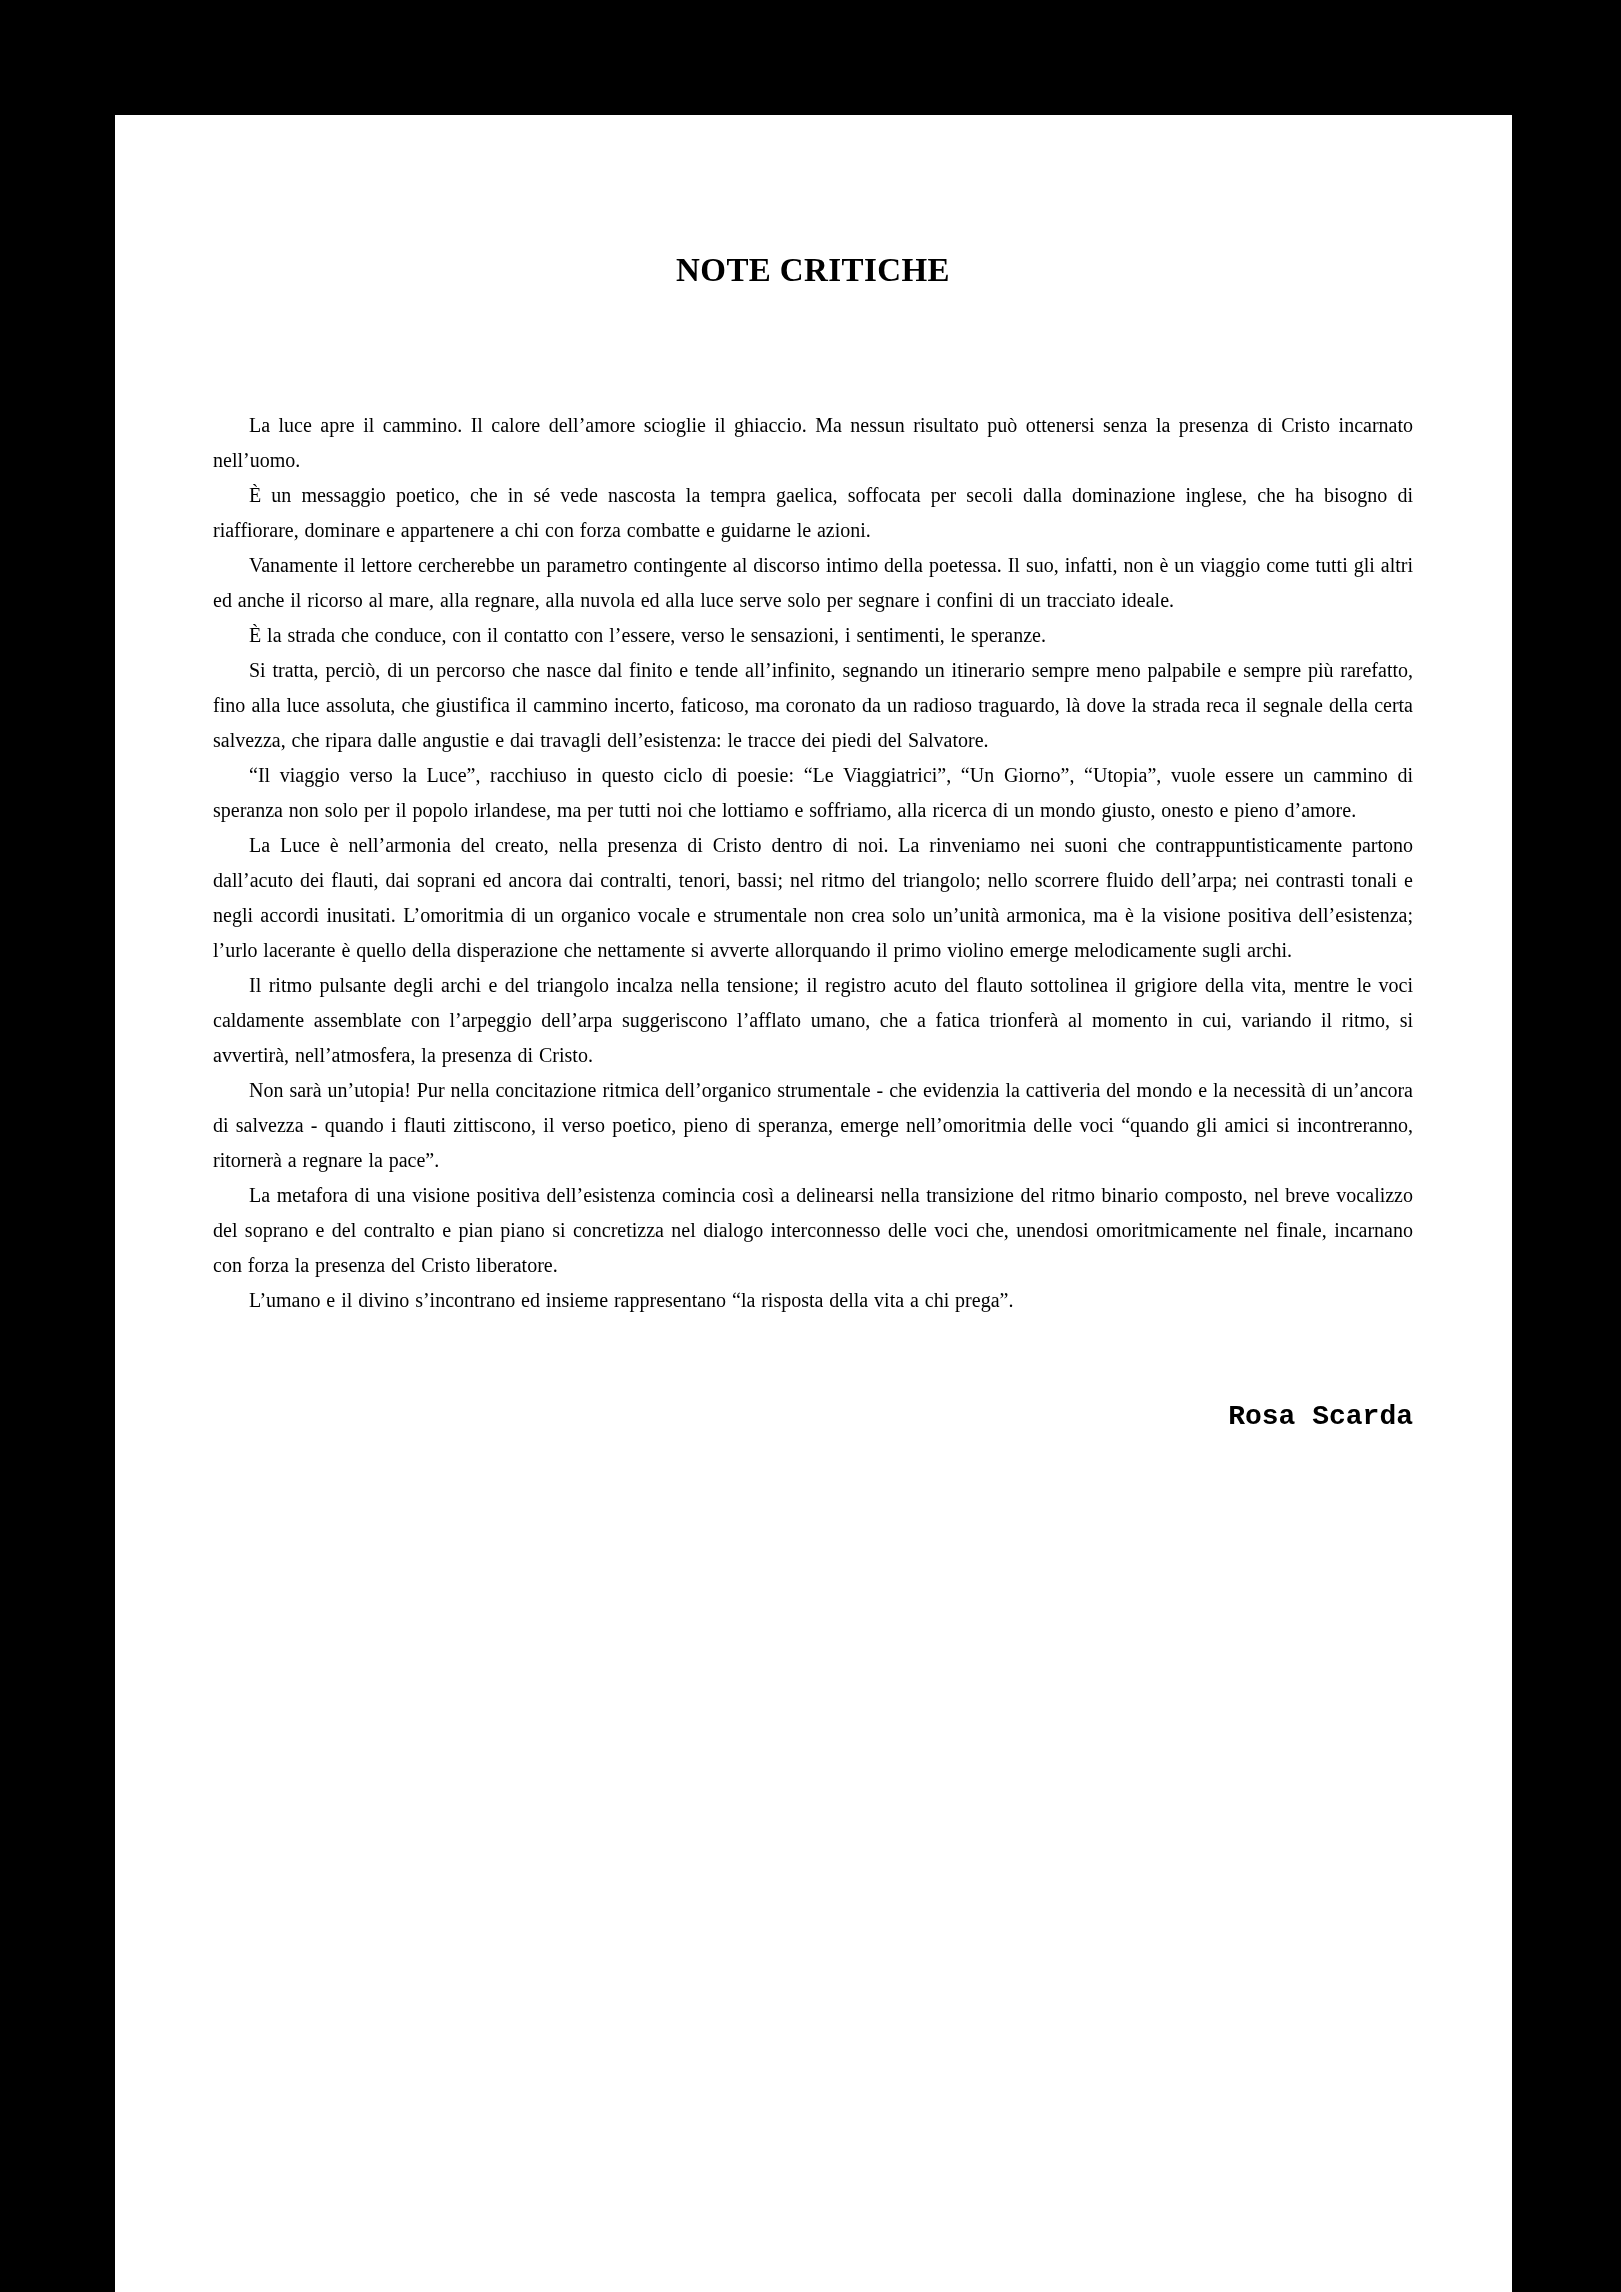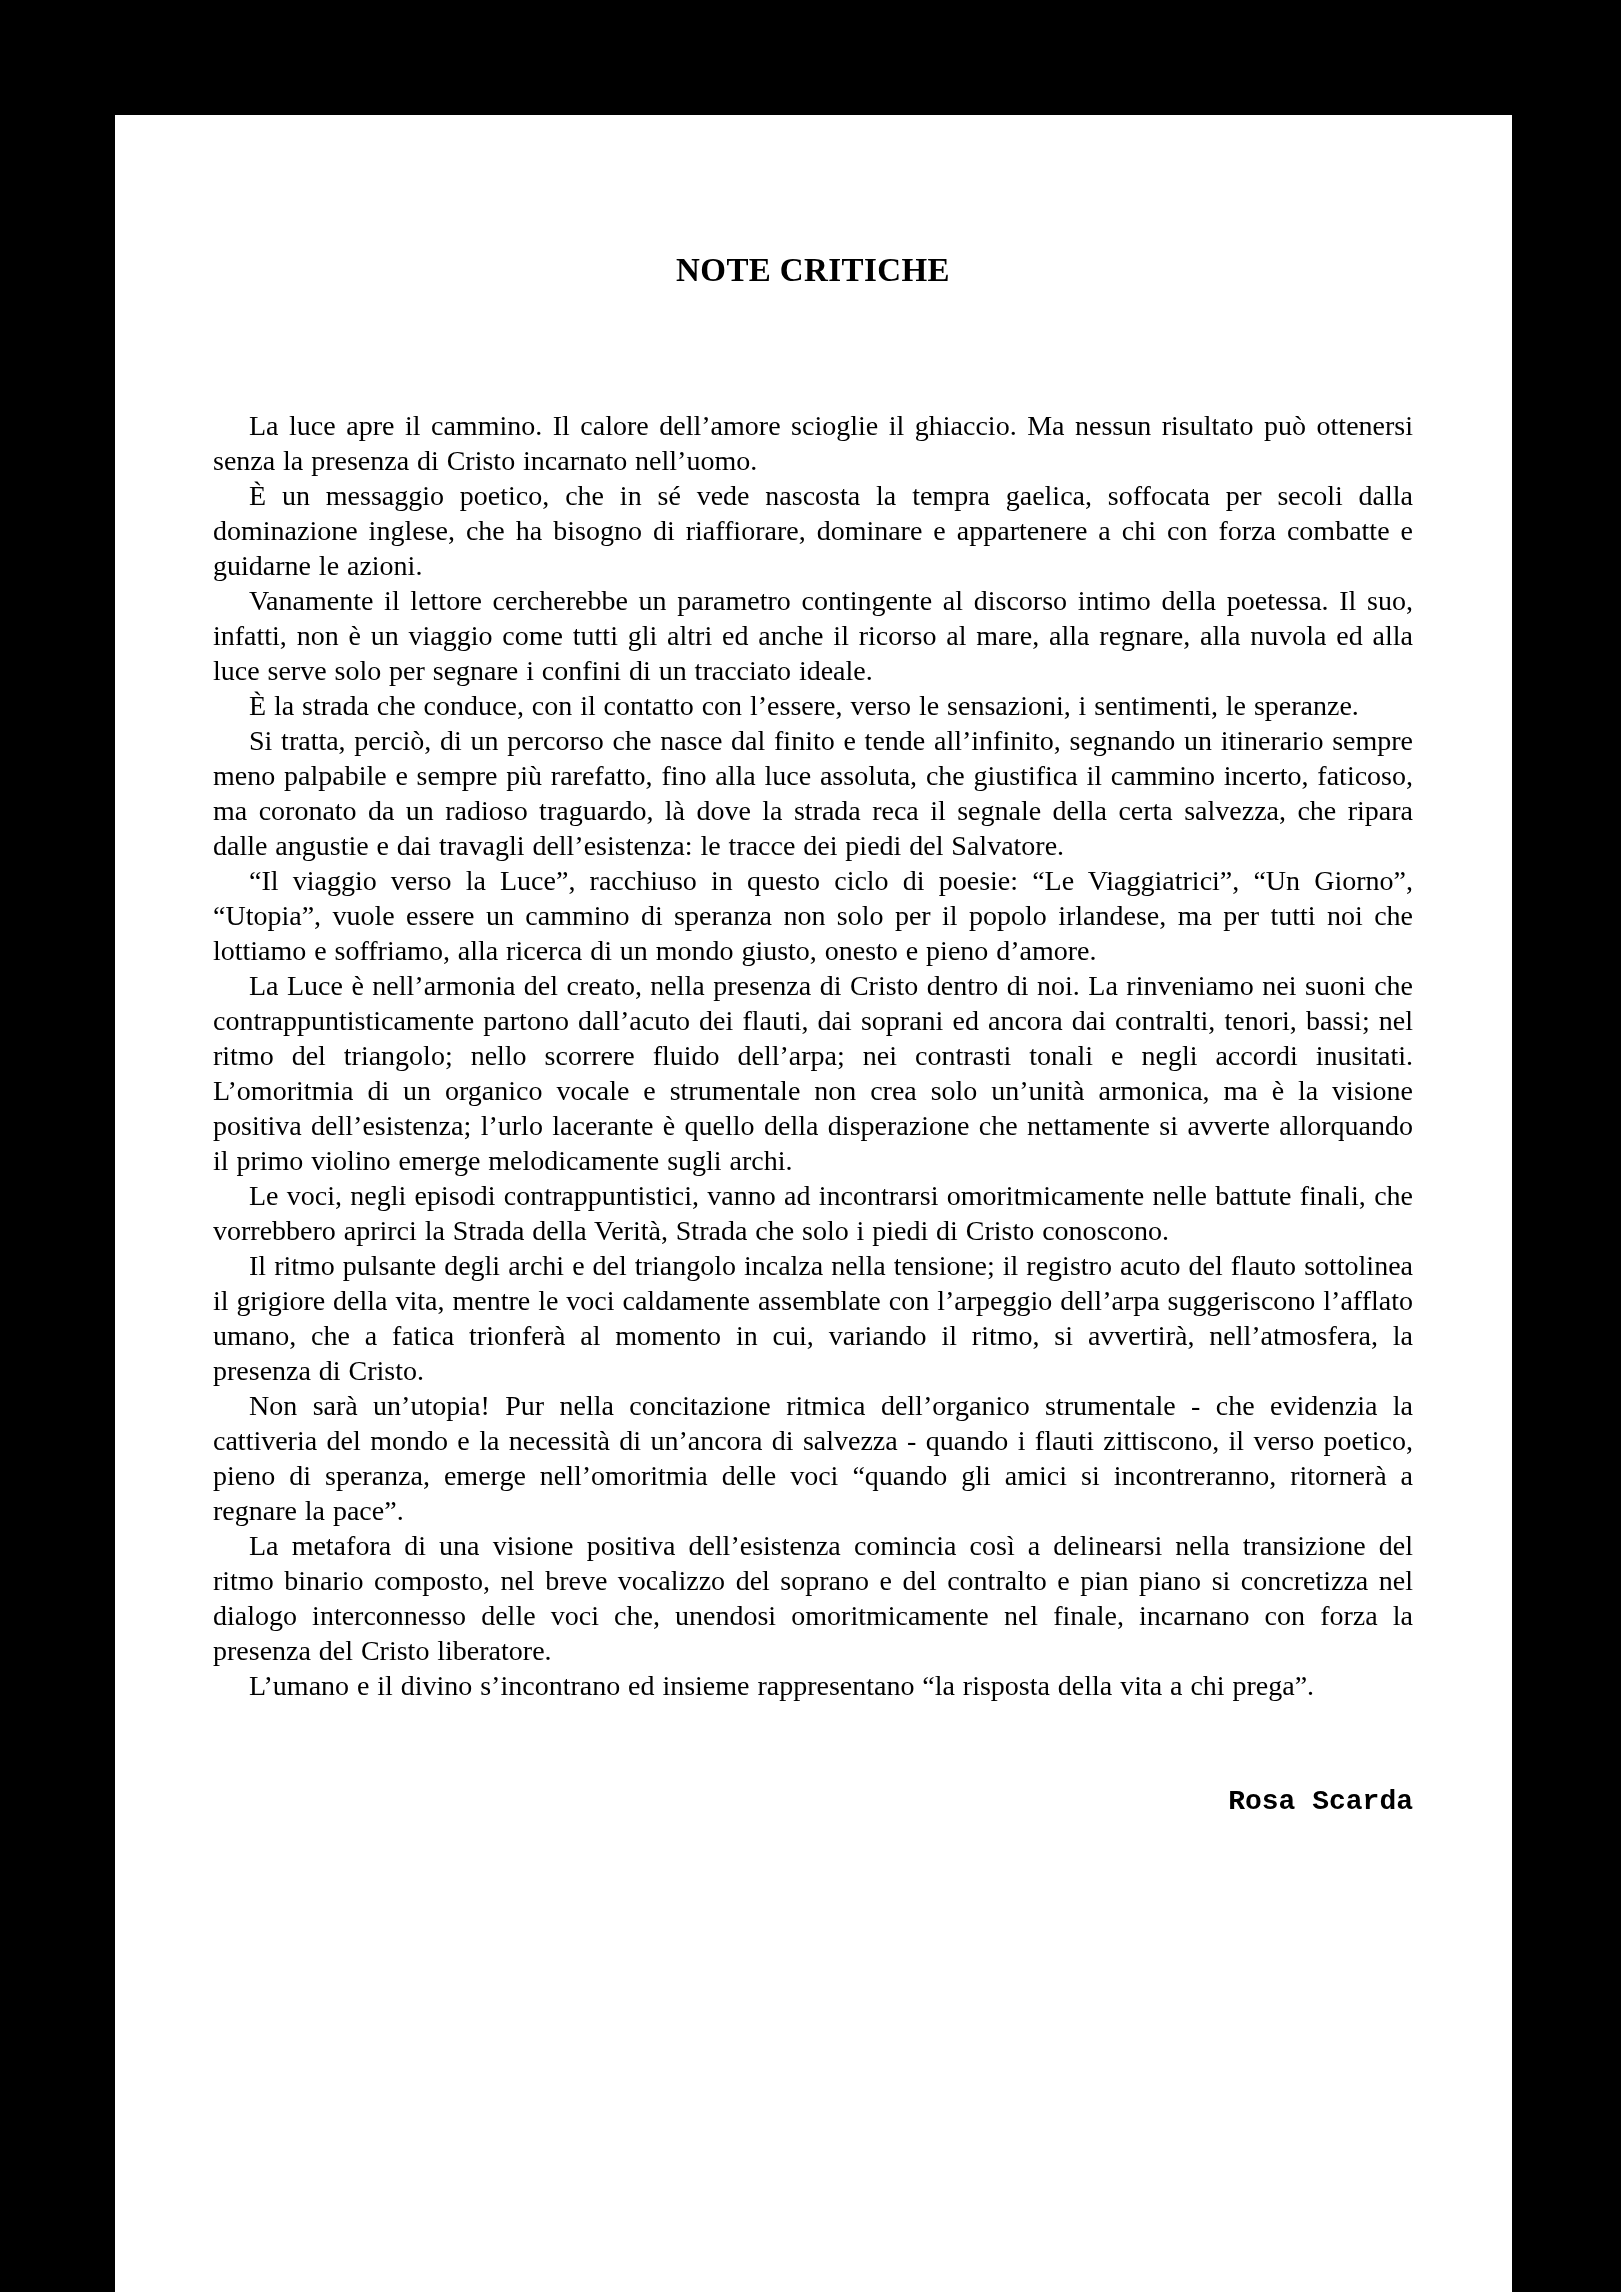--- a/index.html
+++ b/index.html
@@ -37,21 +37,21 @@
     font-size: 33px;
     line-height: 39px;
     letter-spacing: 0.4px;
     color: #000000;
   }
   .body-text {
     margin-top: 118px;
   }
   .body-text p {
     margin: 0;
-    font-size: 28px;
+    font-size: 20px;
     line-height: 35px;
     text-align: justify;
     text-align-last: left;
     text-indent: 36px;
     color: #000000;
     word-spacing: 0.9px;
   }
   .signature {
     margin-top: 81px;
     text-align: right;
@@ -71,21 +71,20 @@
   <div class="page-title">NOTE CRITICHE</div>
 
   <div class="body-text">
     <p>La luce apre il cammino. Il calore dell’amore scioglie il ghiaccio. Ma nessun risultato può ottenersi senza la presenza di Cristo incarnato nell’uomo.</p>
     <p>È un messaggio poetico, che in sé vede nascosta la tempra gaelica, soffocata per secoli dalla dominazione inglese, che ha bisogno di riaffiorare, dominare e appartenere a chi con forza combatte e guidarne le azioni.</p>
     <p>Vanamente il lettore cercherebbe un parametro contingente al discorso intimo della poetessa. Il suo, infatti, non è un viaggio come tutti gli altri ed anche il ricorso al mare, alla regnare, alla nuvola ed alla luce serve solo per segnare i confini di un tracciato ideale.</p>
     <p>È la strada che conduce, con il contatto con l’essere, verso le sensazioni, i sentimenti, le speranze.</p>
     <p>Si tratta, perciò, di un percorso che nasce dal finito e tende all’infinito, segnando un itinerario sempre meno palpabile e sempre più rarefatto, fino alla luce assoluta, che giustifica il cammino incerto, faticoso, ma coronato da un radioso traguardo, là dove la strada reca il segnale della certa salvezza, che ripara dalle angustie e dai travagli dell’esistenza: le tracce dei piedi del Salvatore.</p>
     <p>“Il viaggio verso la Luce”, racchiuso in questo ciclo di poesie: “Le Viaggiatrici”, “Un Giorno”, “Utopia”, vuole essere un cammino di speranza non solo per il popolo irlandese, ma per tutti noi che lottiamo e soffriamo, alla ricerca di un mondo giusto, onesto e pieno d’amore.</p>
     <p>La Luce è nell’armonia del creato, nella presenza di Cristo dentro di noi. La rinveniamo nei suoni che contrappuntisticamente partono dall’acuto dei flauti, dai soprani ed ancora dai contralti, tenori, bassi; nel ritmo del triangolo; nello scorrere fluido dell’arpa; nei contrasti tonali e negli accordi inusitati. L’omoritmia di un organico vocale e strumentale non crea solo un’unità armonica, ma è la visione positiva dell’esistenza; l’urlo lacerante è quello della disperazione che nettamente si avverte allorquando il primo violino emerge melodicamente sugli archi.</p>
-    <p>Le voci, negli episodi contrappuntistici, vanno ad incontrarsi omoritmicamente nelle battute finali, che vorrebbero aprirci la Strada della Verità, Strada che solo i piedi di Cristo conoscono.</p>
     <p>Il ritmo pulsante degli archi e del triangolo incalza nella tensione; il registro acuto del flauto sottolinea il grigiore della vita, mentre le voci caldamente assemblate con l’arpeggio dell’arpa suggeriscono l’afflato umano, che a fatica trionferà al momento in cui, variando il ritmo, si avvertirà, nell’atmosfera, la presenza di Cristo.</p>
     <p>Non sarà un’utopia! Pur nella concitazione ritmica dell’organico strumentale - che evidenzia la cattiveria del mondo e la necessità di un’ancora di salvezza - quando i flauti zittiscono, il verso poetico, pieno di speranza, emerge nell’omoritmia delle voci “quando gli amici si incontreranno, ritornerà a regnare la pace”.</p>
     <p>La metafora di una visione positiva dell’esistenza comincia così a delinearsi nella transizione del ritmo binario composto, nel breve vocalizzo del soprano e del contralto e pian piano si concretizza nel dialogo interconnesso delle voci che, unendosi omoritmicamente nel finale, incarnano con forza la presenza del Cristo liberatore.</p>
     <p>L’umano e il divino s’incontrano ed insieme rappresentano “la risposta della vita a chi prega”.</p>
   </div>
 
   <div class="signature">Rosa Scarda</div>
 </div>
 
 

